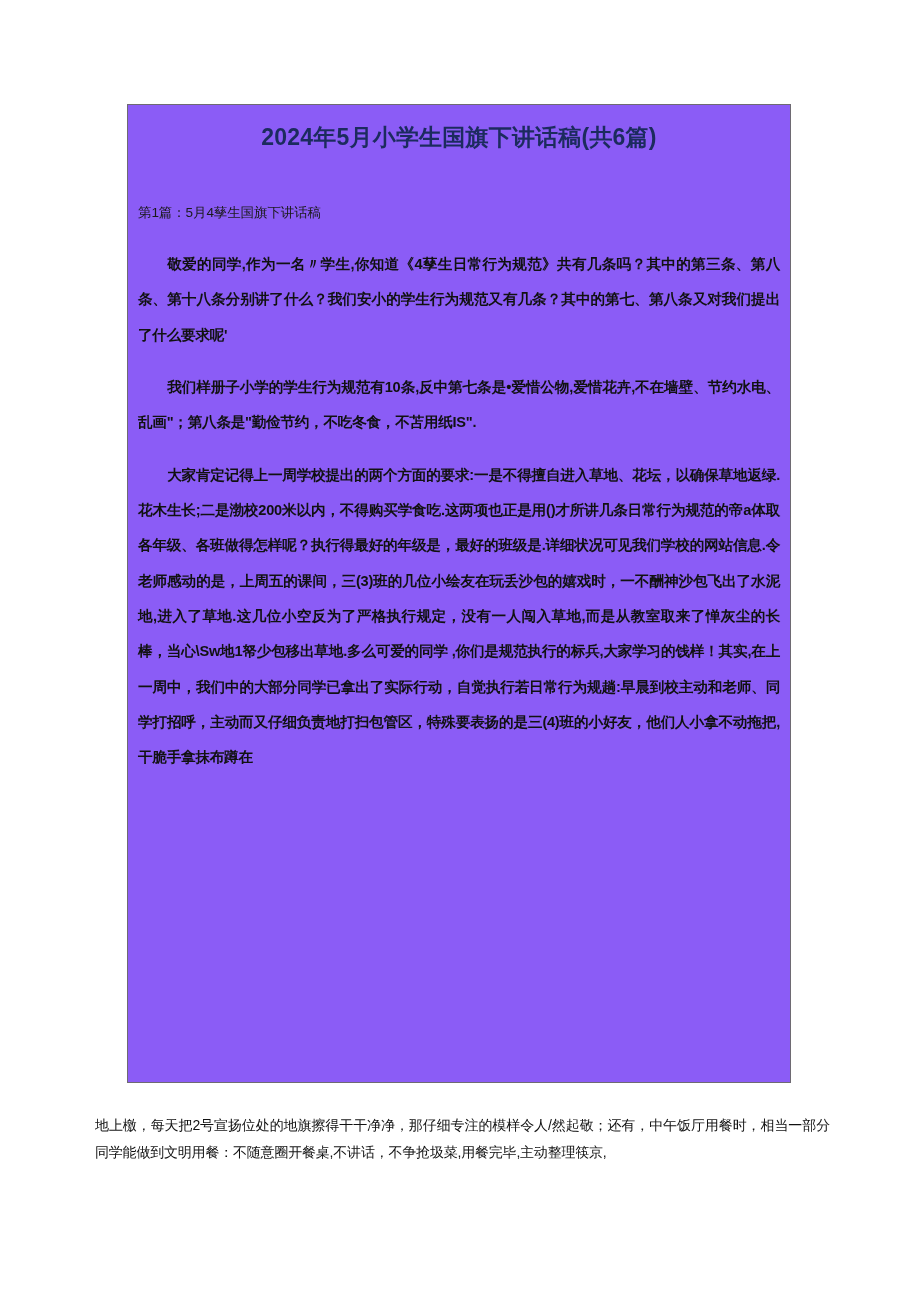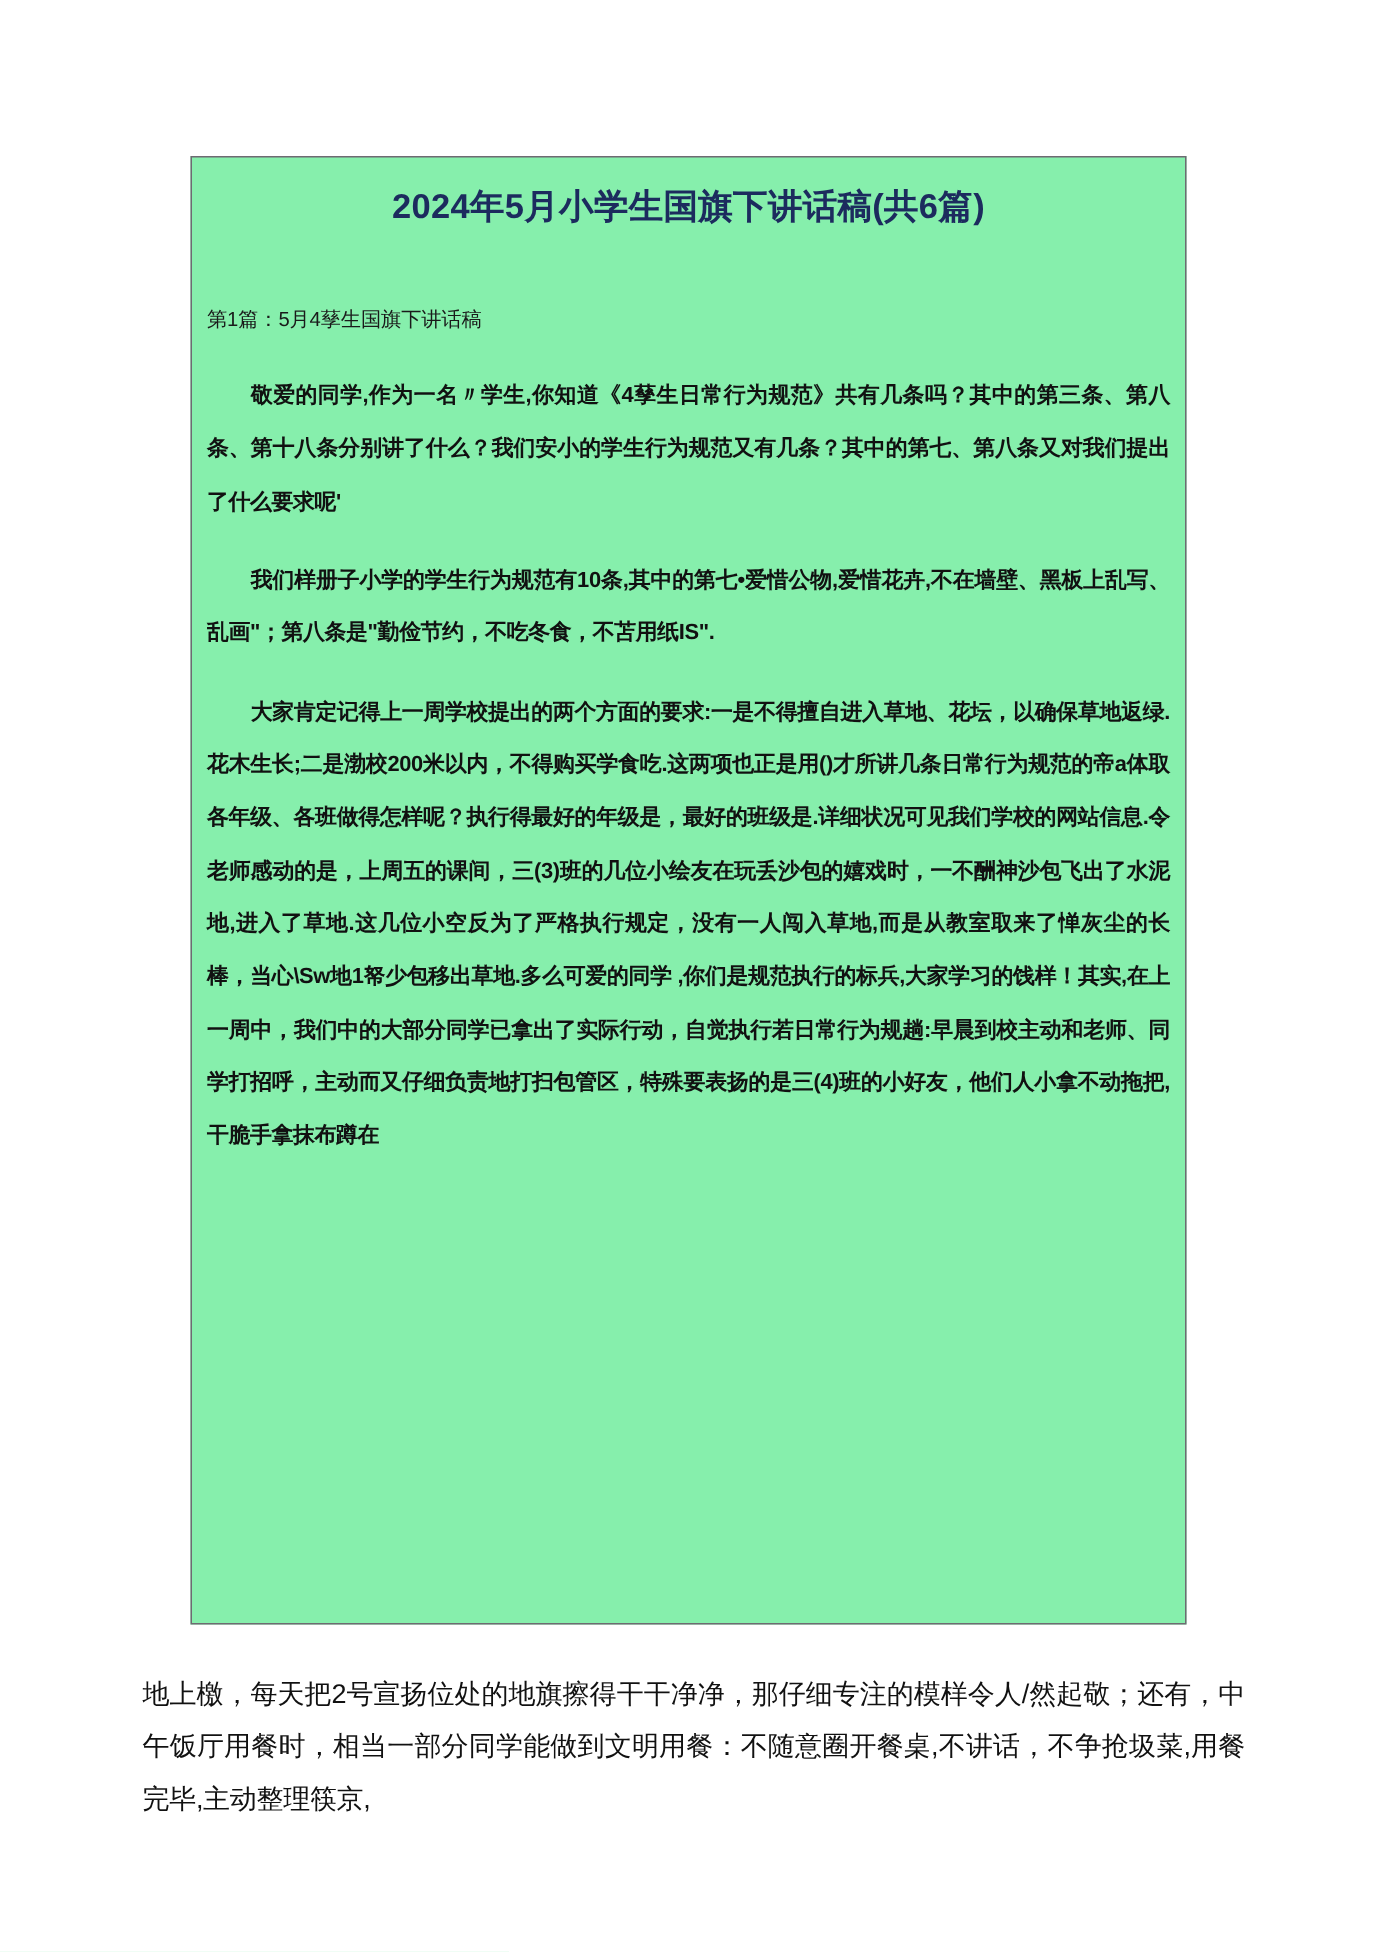--- a/index.html
+++ b/index.html
@@ -26,21 +26,21 @@
 
   
   .doc-frame {
     position: absolute;
     left: 127px;
     top: 104px;
     width: 664px;
     height: 979px;
     border: 1px solid #6e6a72;
     box-sizing: border-box;
-    background: #86efac;
+    background: #8b5cf6;
     overflow: hidden;
   }
 
   .doc-inner {
     padding: 12px 10px 0 10px;
   }
 
   .doc-title {
     text-align: center;
     font-size: 23px;
@@ -75,21 +75,21 @@
   .doc-para.first-para { margin-top: 24px; }
 
   
   .tail-block {
     position: absolute;
     left: 95px;
     top: 1112px;
     width: 735px;
   }
   .tail-para {
-    font-size: 18px;
+    font-size: 14px;
     color: #111111;
     line-height: 1.95;
     margin: 0;
     text-align: justify;
     text-justify: inter-character;
     letter-spacing: -0.2px;
     word-break: break-all;
   }
 </style>
 </head>
@@ -100,21 +100,21 @@
   <div class="doc-frame">
     <div class="doc-inner">
 
       <h1 class="doc-title">2024年5月小学生国旗下讲话稿(共6篇)</h1>
 
       <p class="doc-subtitle">第1篇：5月4孶生国旗下讲话稿</p>
 
       <p class="doc-para first-para">敬爱的同学,作为一名〃学生,你知道《4孶生日常行为规范》共有几条吗？其中的第三条、第八条、第十八条分别讲了什么？我们安小的学生行为规范又有几条？其中的第七、第八条又对我们提出了什么要求呢'</p>
 
 
-      <p class="doc-para">我们样册子小学的学生行为规范有10条,其中的第七•爱惜公物,爱惜花卉,不在墙壁、黑板上乱写、乱画"；第八条是"勤俭节约，不吃冬食，不苫用纸IS".</p>
+      <p class="doc-para">我们样册子小学的学生行为规范有10条,反中第七条是•爱惜公物,爱惜花卉,不在墙壁、节约水电、乱画"；第八条是"勤俭节约，不吃冬食，不苫用纸IS".</p>
 
       <p class="doc-para">大家肯定记得上一周学校提出的两个方面的要求:一是不得擅自进入草地、花坛，以确保草地返绿.花木生长;二是渤校200米以内，不得购买学食吃.这两项也正是用()才所讲几条日常行为规范的帝a体取各年级、各班做得怎样呢？执行得最好的年级是，最好的班级是.详细状况可见我们学校的网站信息.令老师感动的是，上周五的课间，三(3)班的几位小绘友在玩丢沙包的嬉戏时，一不酬神沙包飞出了水泥地,进入了草地.这几位小空反为了严格执行规定，没有一人闯入草地,而是从教室取来了惮灰尘的长棒，当心\Sw地1帑少包移出草地.多么可爱的同学 ,你们是规范执行的标兵,大家学习的饯样！其实,在上一周中，我们中的大部分同学已拿出了实际行动，自觉执行若日常行为规趟:早晨到校主动和老师、同学打招呼，主动而又仔细负责地打扫包管区，特殊要表扬的是三(4)班的小好友，他们人小拿不动拖把,干脆手拿抹布蹲在</p>
 
     </div>
   </div>
 
   <div class="tail-block">
     <p class="tail-para">地上檄，每天把2号宣扬位处的地旗擦得干干净净，那仔细专注的模样令人/然起敬；还有，中午饭厅用餐时，相当一部分同学能做到文明用餐：不随意圈开餐桌,不讲话，不争抢圾菜,用餐完毕,主动整理筷京,</p>
   </div>
 

